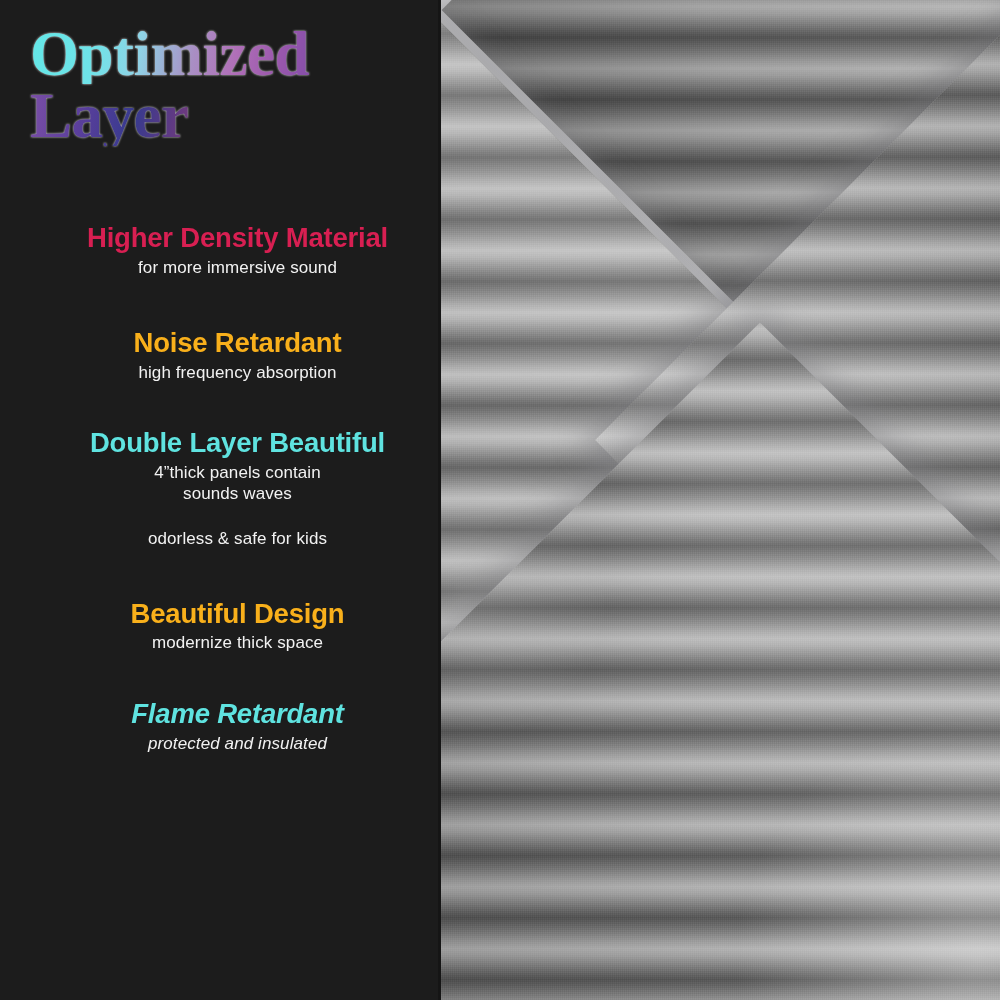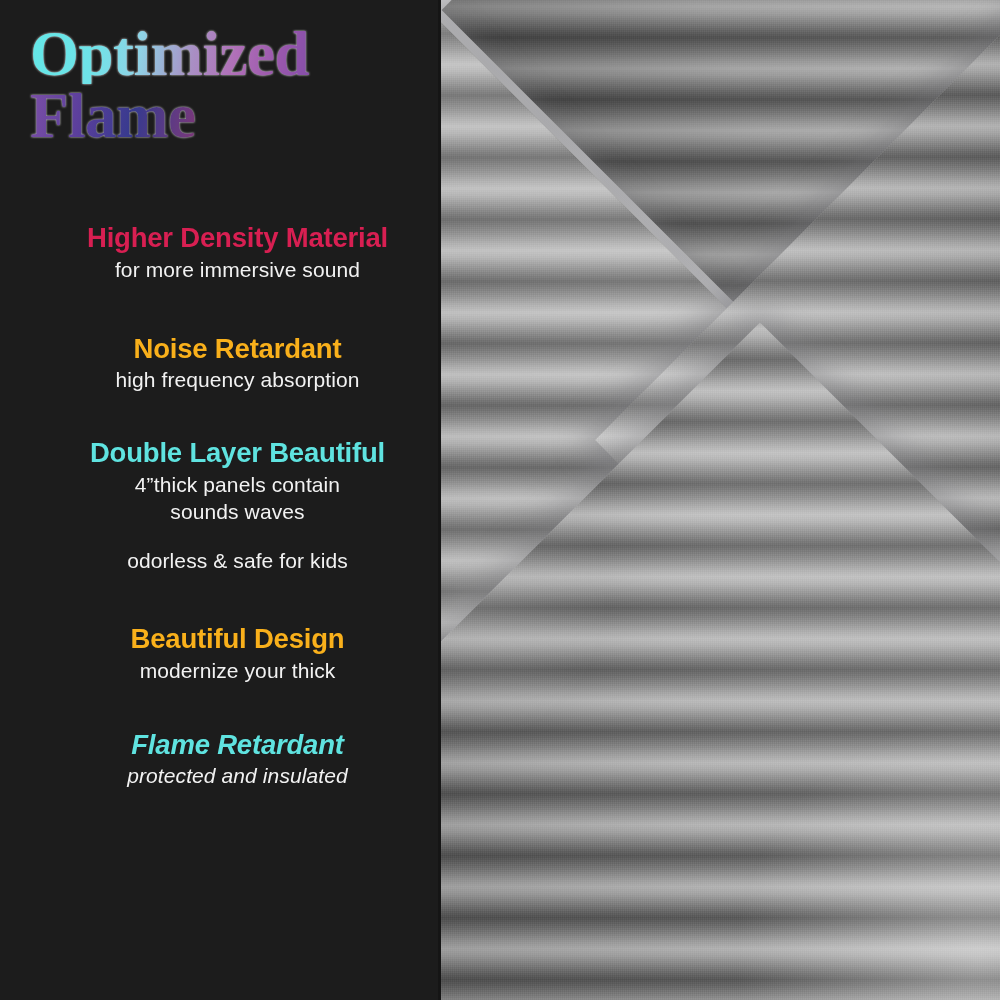--- a/index.html
+++ b/index.html
@@ -63,21 +63,21 @@
     font-size:27.5px;
     letter-spacing:-0.2px;
     line-height:1.16;
     white-space:nowrap;
   }
   .feature-sub{
     margin:3px 0 0 0;
     color:#f2f2f2;
     font-family:"Liberation Sans", sans-serif;
     font-weight:400;
-    font-size:21px;
+    font-size:17px;
     line-height:1.27;
     letter-spacing:0.1px;
   }
   .c-crimson{color:#d81f52;}
   .c-amber{color:#f9b01b;}
   .c-cyan{color:#5fe3e0;}
 
   
   .f0{margin-bottom:49px;}
   .f1{margin-bottom:43px;}
@@ -176,21 +176,21 @@
 </style>
 </head>
 <body>
 
 <div id="root">
 
   <div class="left-panel">
 
     <div class="title-block">
       <div class="title-line title-line-1">Optimized</div>
-      <div class="title-line title-line-2">Flame</div>
+      <div class="title-line title-line-2">Layer</div>
     </div>
 
     <div class="features">
 
       <div class="feature f0">
         <div class="feature-heading c-crimson">Higher Density Material</div>
         <div class="feature-sub">for more immersive sound</div>
       </div>
 
       <div class="feature f1">
@@ -203,21 +203,21 @@
         <div class="feature-sub">4”thick panels contain</div>
         <div class="feature-sub" style="margin-top:0;">sounds waves</div>
       </div>
 
       <div class="feature f3">
         <div class="feature-sub">odorless &amp; safe for kids</div>
       </div>
 
       <div class="feature f4">
         <div class="feature-heading c-amber">Beautiful Design</div>
-        <div class="feature-sub">modernize your thick</div>
+        <div class="feature-sub">modernize thick space</div>
       </div>
 
       <div class="feature f5">
         <div class="feature-heading c-cyan">Flame Retardant</div>
         <div class="feature-sub">protected and insulated</div>
       </div>
 
     </div>
   </div>
 

